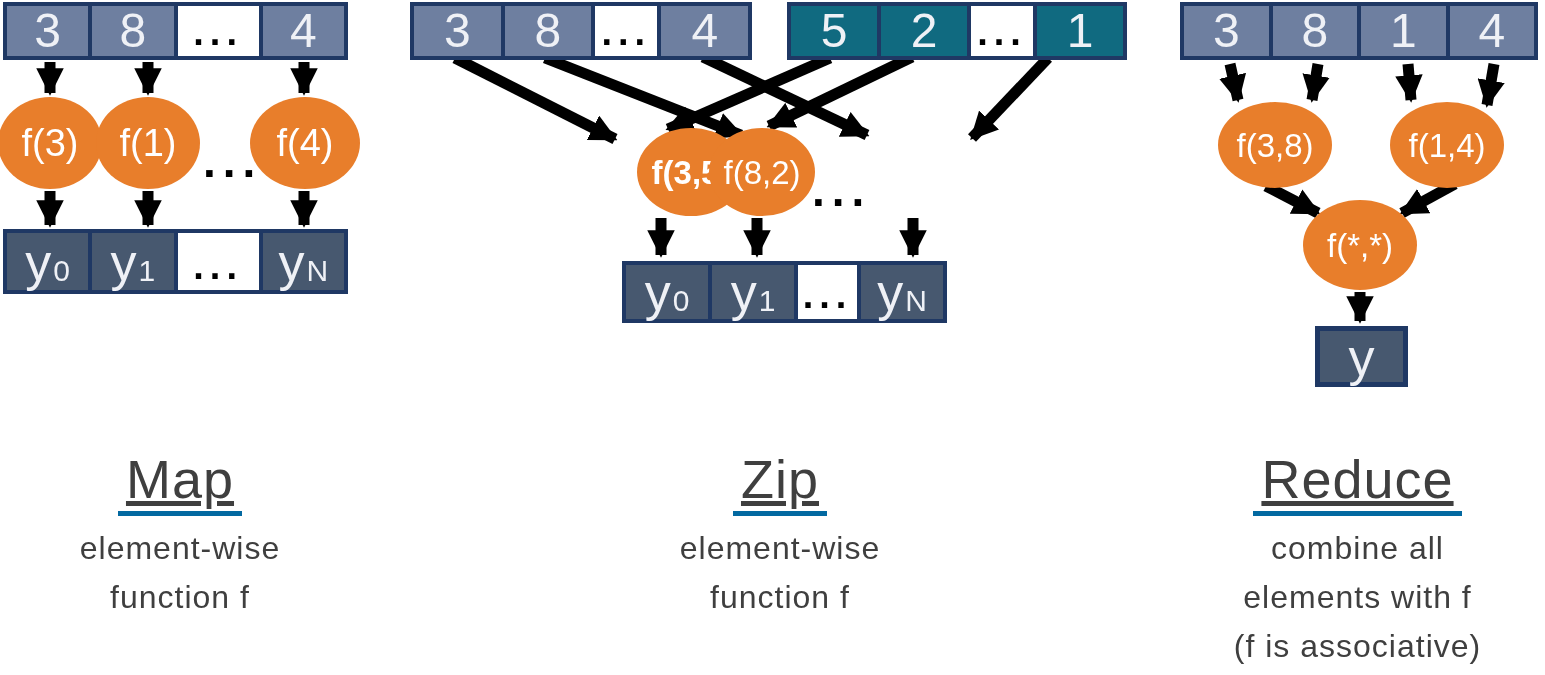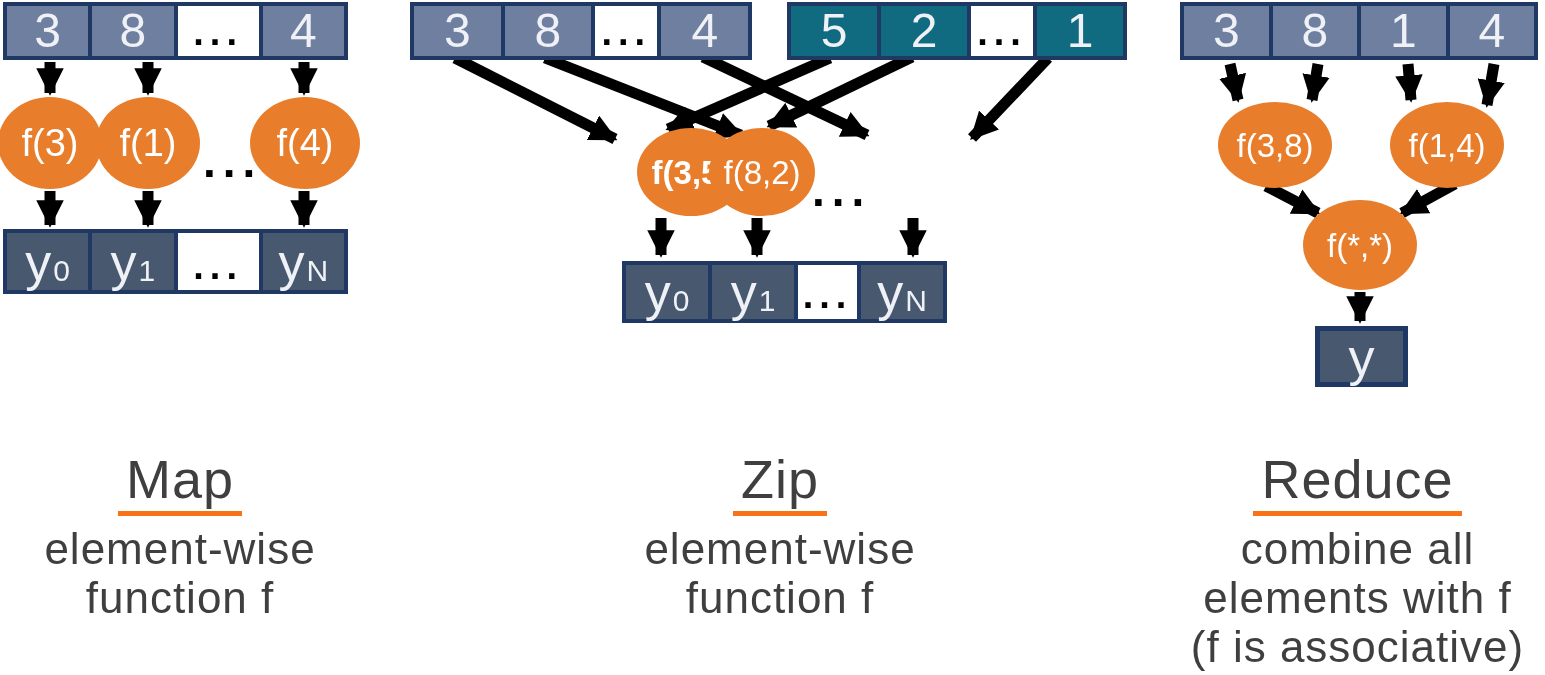--- a/index.html
+++ b/index.html
@@ -87,25 +87,26 @@
     color: #3F3F3F;
     letter-spacing: 1px;
   }
   .label-title {
     font-size: 54px;
     line-height: 1.08;
     margin-bottom: 8px;
   }
   .underlined {
     display: inline-block;
-    border-bottom: 5px solid #f97316;
+    border-bottom: 5px solid #0369a1;
     padding: 0 8px 3px 8px;
+    text-decoration: underline;
   }
   .label-line {
-    font-size: 44px;
+    font-size: 32px;
     line-height: 49px;
   }
 </style>
 </head>
 <body>
 
 <div class="canvas">
 
   <svg class="arrows" width="1545" height="675" viewBox="0 0 1545 675">
     <defs>

